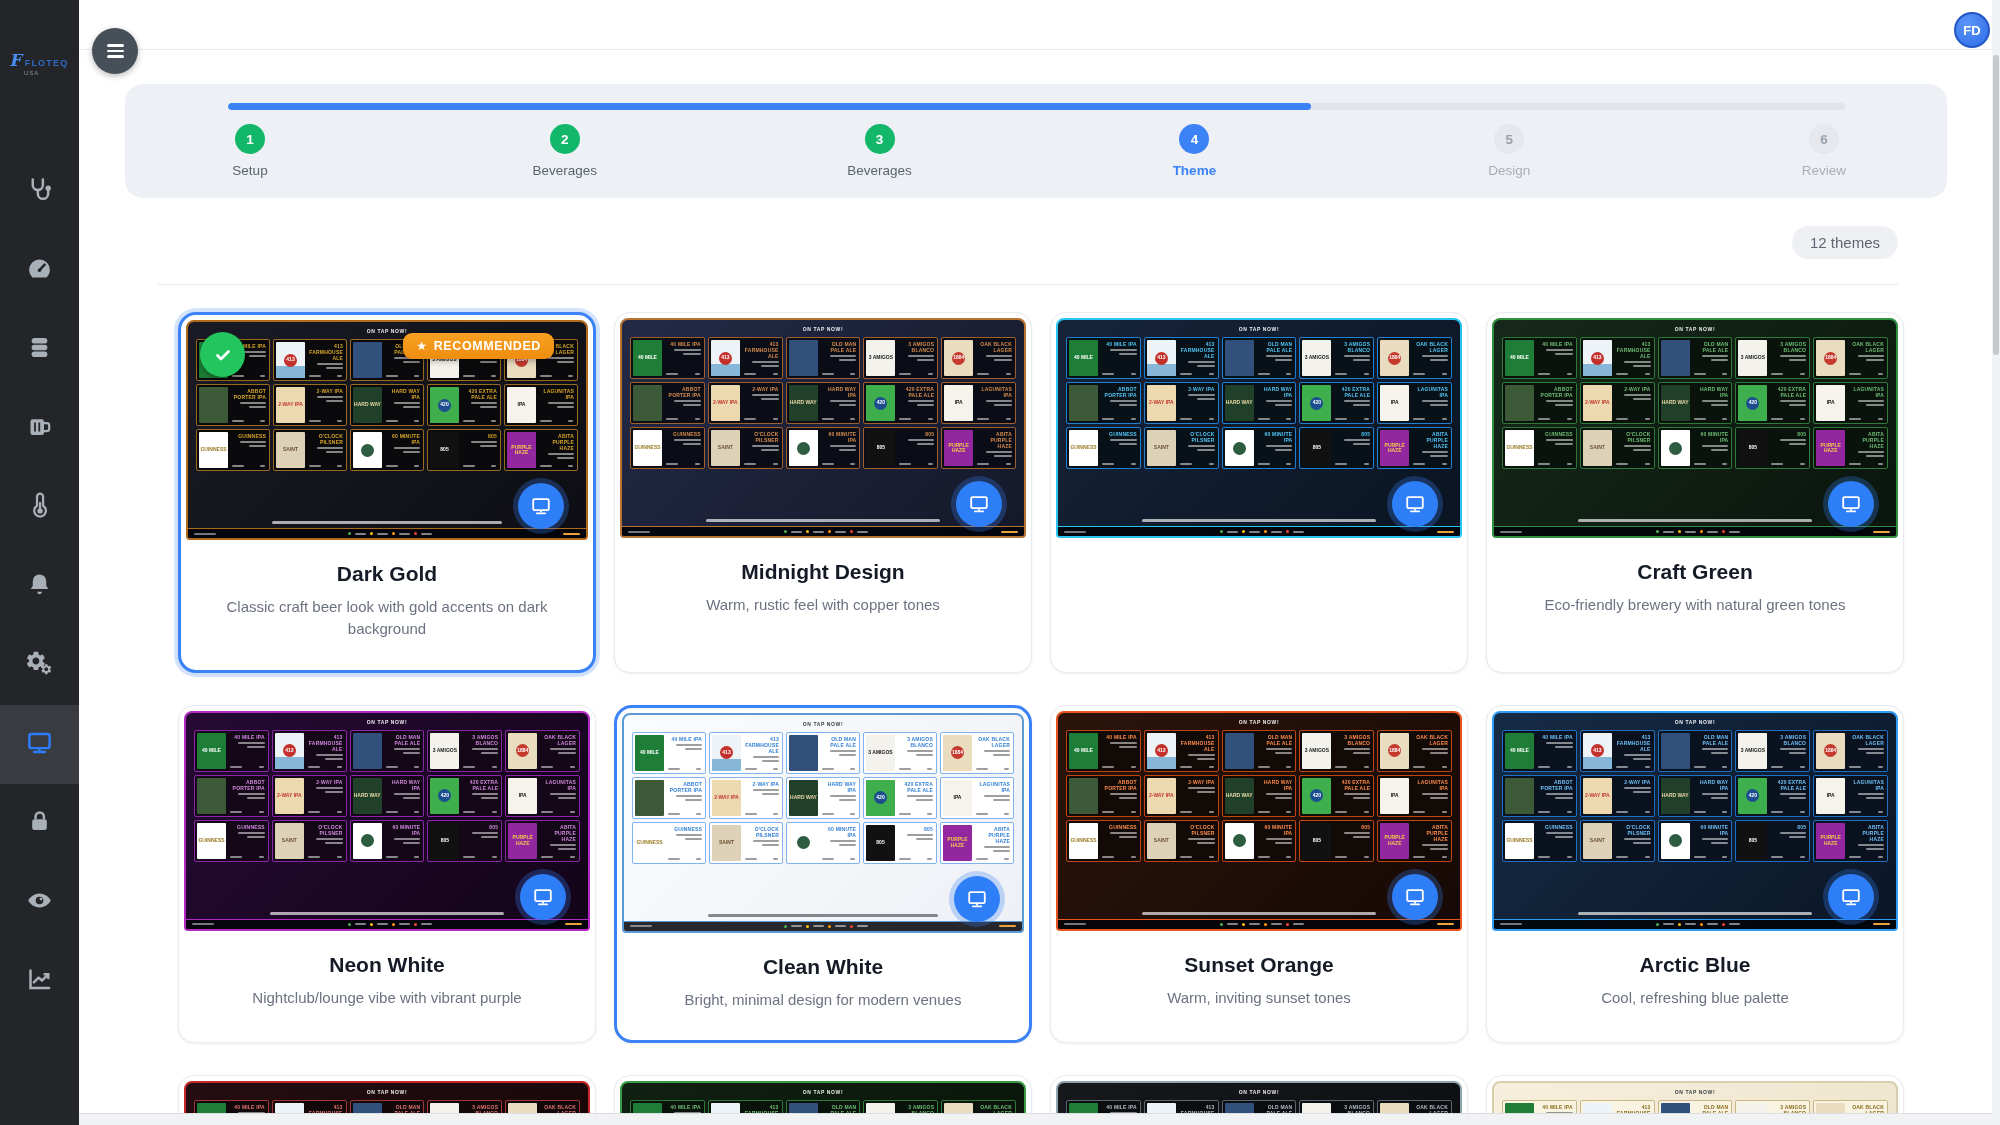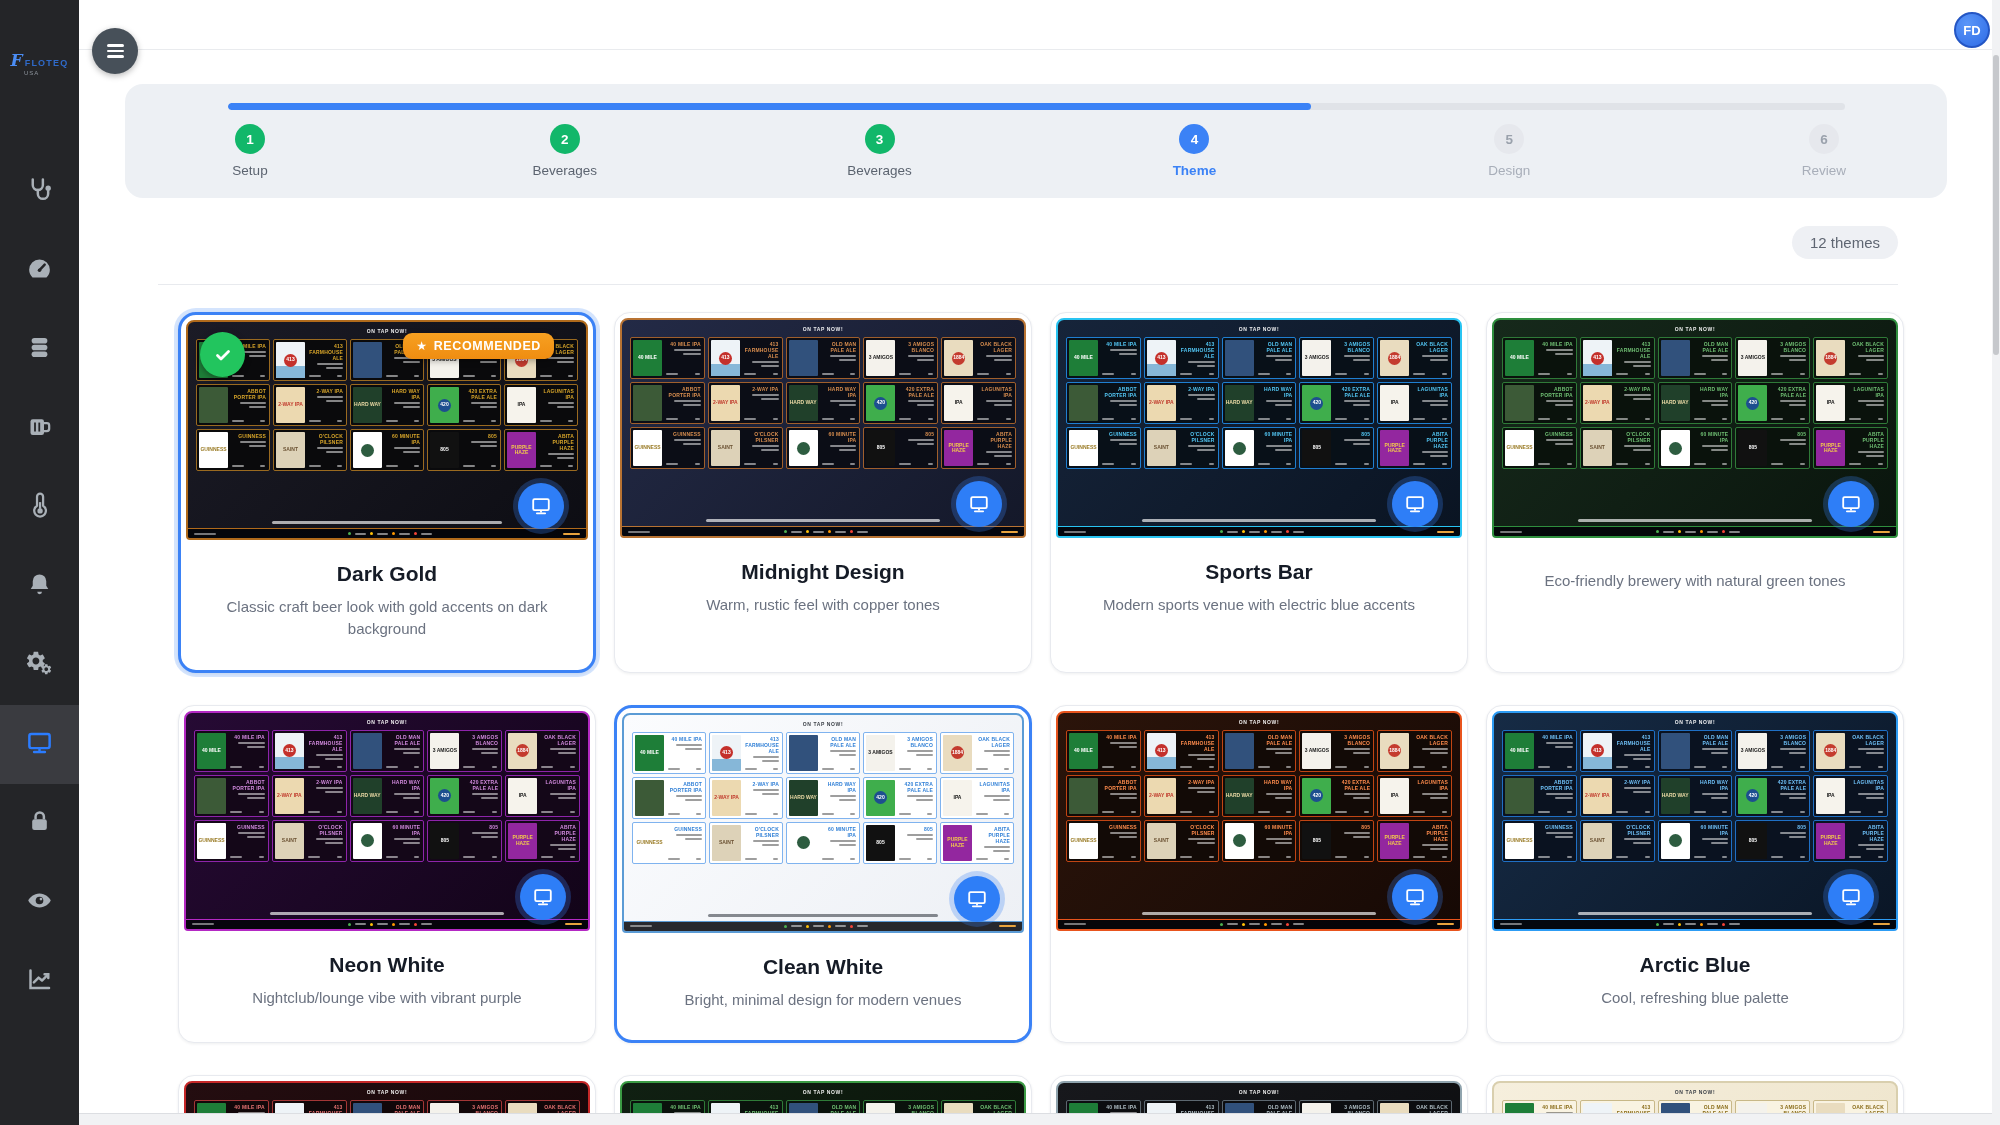--- a/index.html
+++ b/index.html
@@ -984,24 +984,20 @@
               <div class="seg" style="width:17px;background:#e8a33d"></div>
             </div>
             <div class="monitor-btn">
               <svg viewBox="0 0 24 24">
                 <rect x="3.5" y="4.5" width="17" height="12" rx="1.5" fill="none" stroke="currentColor" stroke-width="2"></rect>
                 <line x1="12" y1="16.5" x2="12" y2="19" stroke="currentColor" stroke-width="2"></line>
                 <line x1="7.5" y1="20" x2="16.5" y2="20" stroke="currentColor" stroke-width="2" stroke-linecap="round"></line>
               </svg>
             </div>
           </div>
-          <div class="card-text">
-            <div class="card-title">Sports Bar</div>
-            <div class="card-desc">Modern sports venue with electric blue accents</div>
-          </div>
         </div>
         <div class="card">
           <div class="preview" style="background: linear-gradient(135deg, rgb(22, 41, 27), rgb(10, 21, 13)); border-color: rgb(47, 143, 62); border-width: 2px;">
             <div class="pv-header">ON TAP NOW!</div>
             <div class="tiles">
               <div class="tile" style="border-color: rgb(47, 122, 56); background: rgb(10, 18, 12);">
                 <div class="t-label" style="background: rgb(30, 126, 56);">
                   <div class="ltxt" style="color: rgb(255, 255, 255);">40 MILE</div>
                 </div>
                 <div class="t-info">
@@ -1228,20 +1224,21 @@
             </div>
             <div class="monitor-btn">
               <svg viewBox="0 0 24 24">
                 <rect x="3.5" y="4.5" width="17" height="12" rx="1.5" fill="none" stroke="currentColor" stroke-width="2"></rect>
                 <line x1="12" y1="16.5" x2="12" y2="19" stroke="currentColor" stroke-width="2"></line>
                 <line x1="7.5" y1="20" x2="16.5" y2="20" stroke="currentColor" stroke-width="2" stroke-linecap="round"></line>
               </svg>
             </div>
           </div>
           <div class="card-text">
+            <div class="card-title">Craft Green</div>
             <div class="card-desc">Eco-friendly brewery with natural green tones</div>
           </div>
         </div>
         <div class="card">
           <div class="preview" style="background: linear-gradient(135deg, rgb(38, 10, 52), rgb(18, 4, 24)); border-color: rgb(180, 41, 196); border-width: 2px;">
             <div class="pv-header">ON TAP NOW!</div>
             <div class="tiles">
               <div class="tile" style="border-color: rgb(142, 36, 170); background: rgb(20, 7, 24);">
                 <div class="t-label" style="background: rgb(30, 126, 56);">
                   <div class="ltxt" style="color: rgb(255, 255, 255);">40 MILE</div>
@@ -1955,20 +1952,24 @@
               <div class="seg" style="width:17px;background:#e8a33d"></div>
             </div>
             <div class="monitor-btn">
               <svg viewBox="0 0 24 24">
                 <rect x="3.5" y="4.5" width="17" height="12" rx="1.5" fill="none" stroke="currentColor" stroke-width="2"></rect>
                 <line x1="12" y1="16.5" x2="12" y2="19" stroke="currentColor" stroke-width="2"></line>
                 <line x1="7.5" y1="20" x2="16.5" y2="20" stroke="currentColor" stroke-width="2" stroke-linecap="round"></line>
               </svg>
             </div>
           </div>
+          <div class="card-text">
+            <div class="card-title">Sunset Orange</div>
+            <div class="card-desc">Warm, inviting sunset tones</div>
+          </div>
         </div>
         <div class="card">
           <div class="preview" style="background: linear-gradient(135deg, rgb(22, 43, 69), rgb(10, 22, 38)); border-color: rgb(45, 156, 244); border-width: 2px;">
             <div class="pv-header">ON TAP NOW!</div>
             <div class="tiles">
               <div class="tile" style="border-color: rgb(31, 111, 196); background: rgb(10, 18, 32);">
                 <div class="t-label" style="background: rgb(30, 126, 56);">
                   <div class="ltxt" style="color: rgb(255, 255, 255);">40 MILE</div>
                 </div>
                 <div class="t-info">

